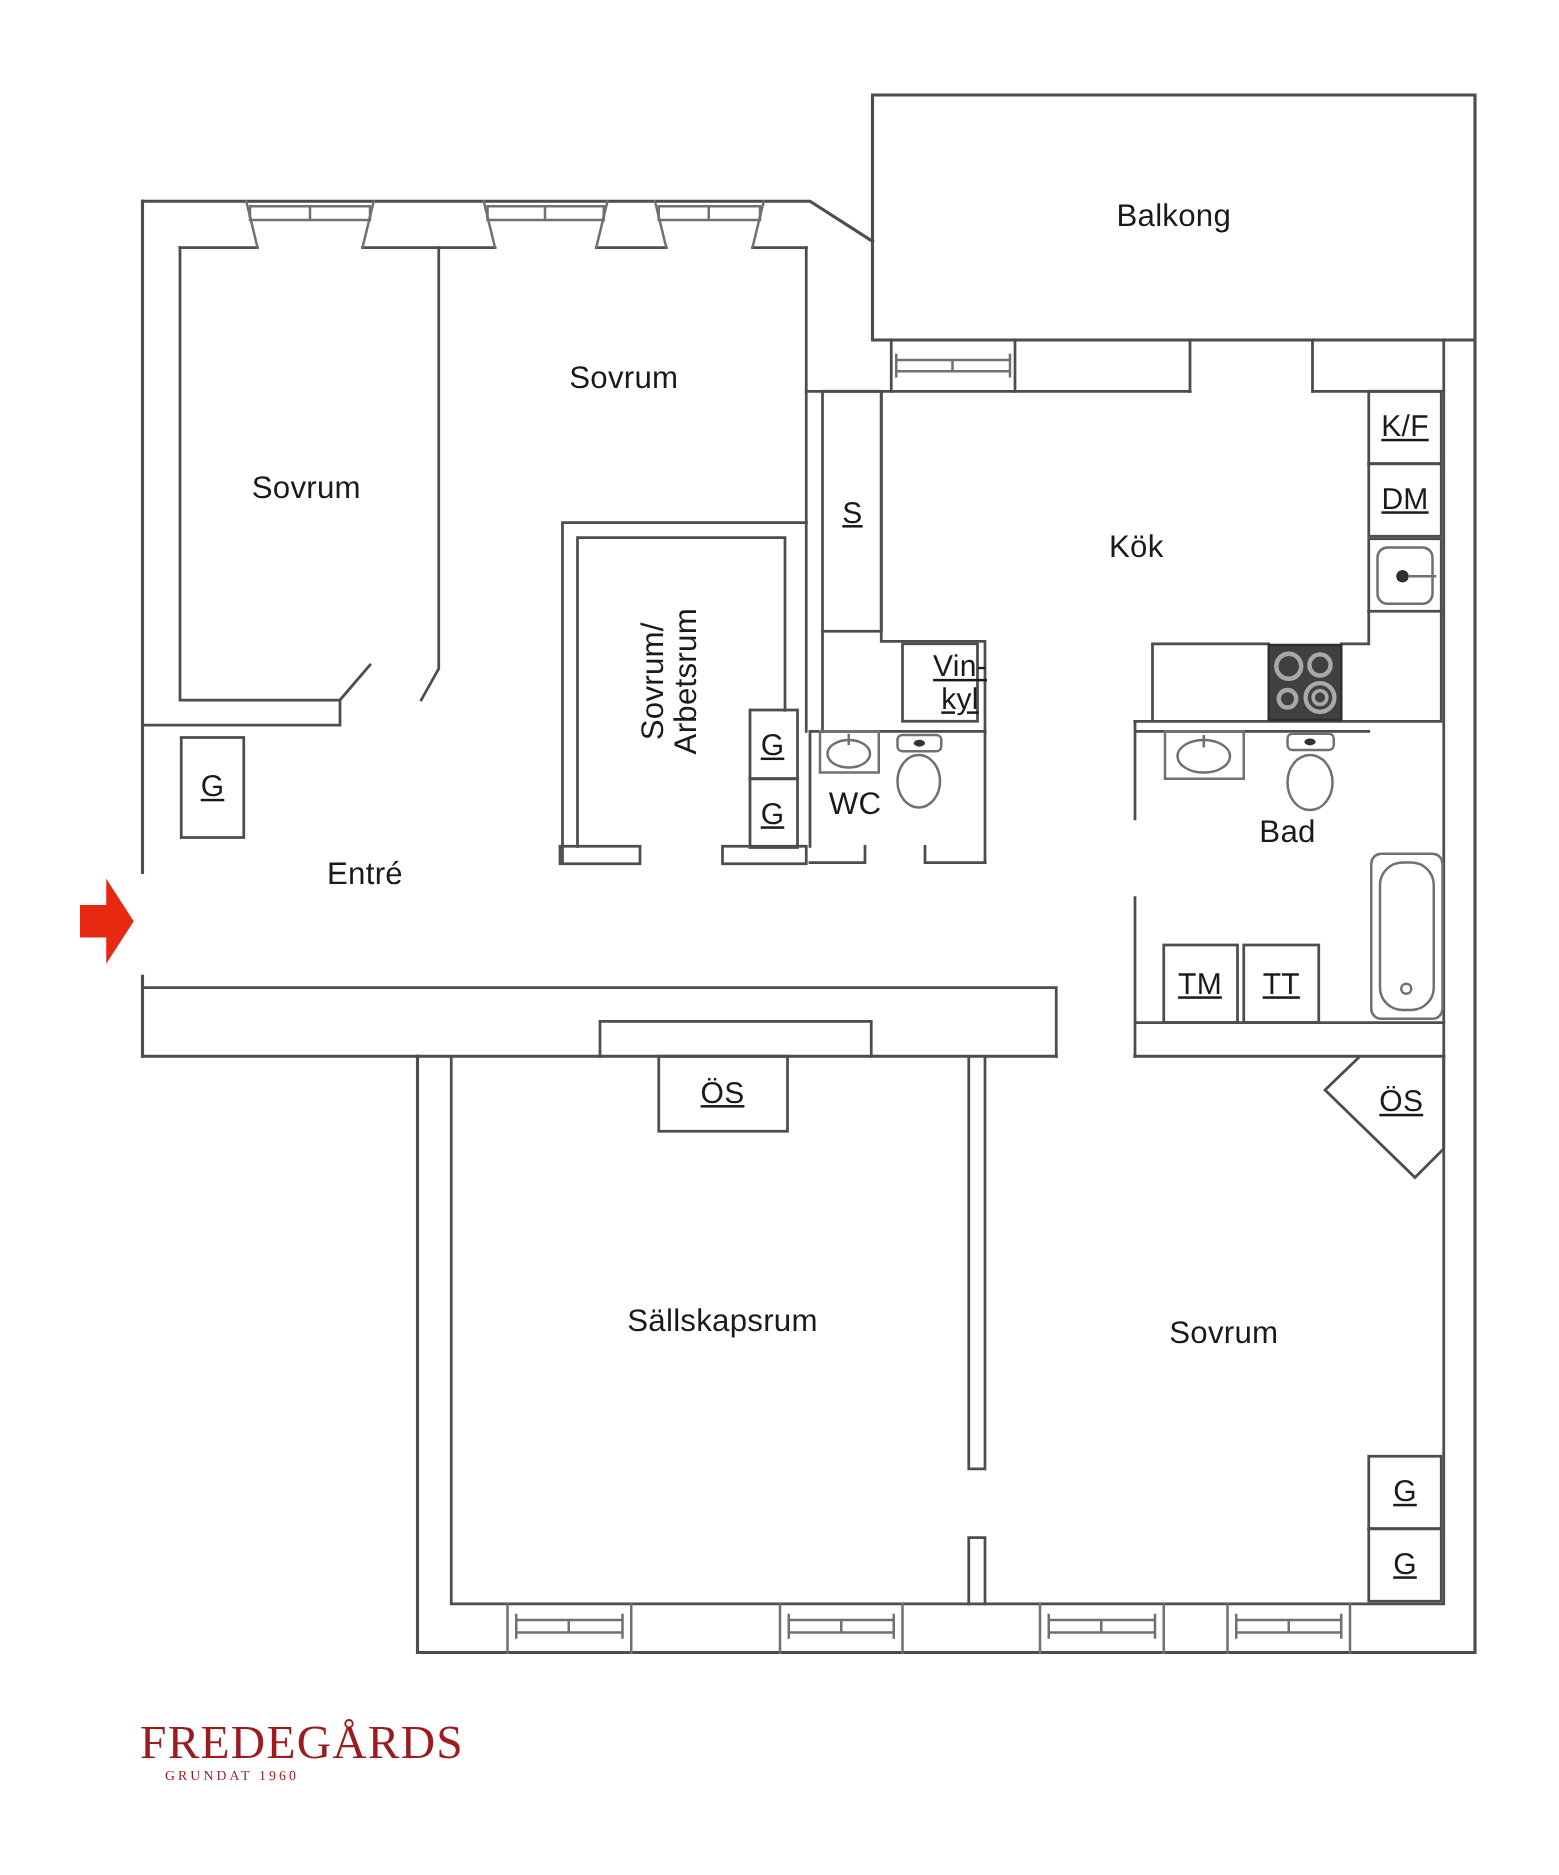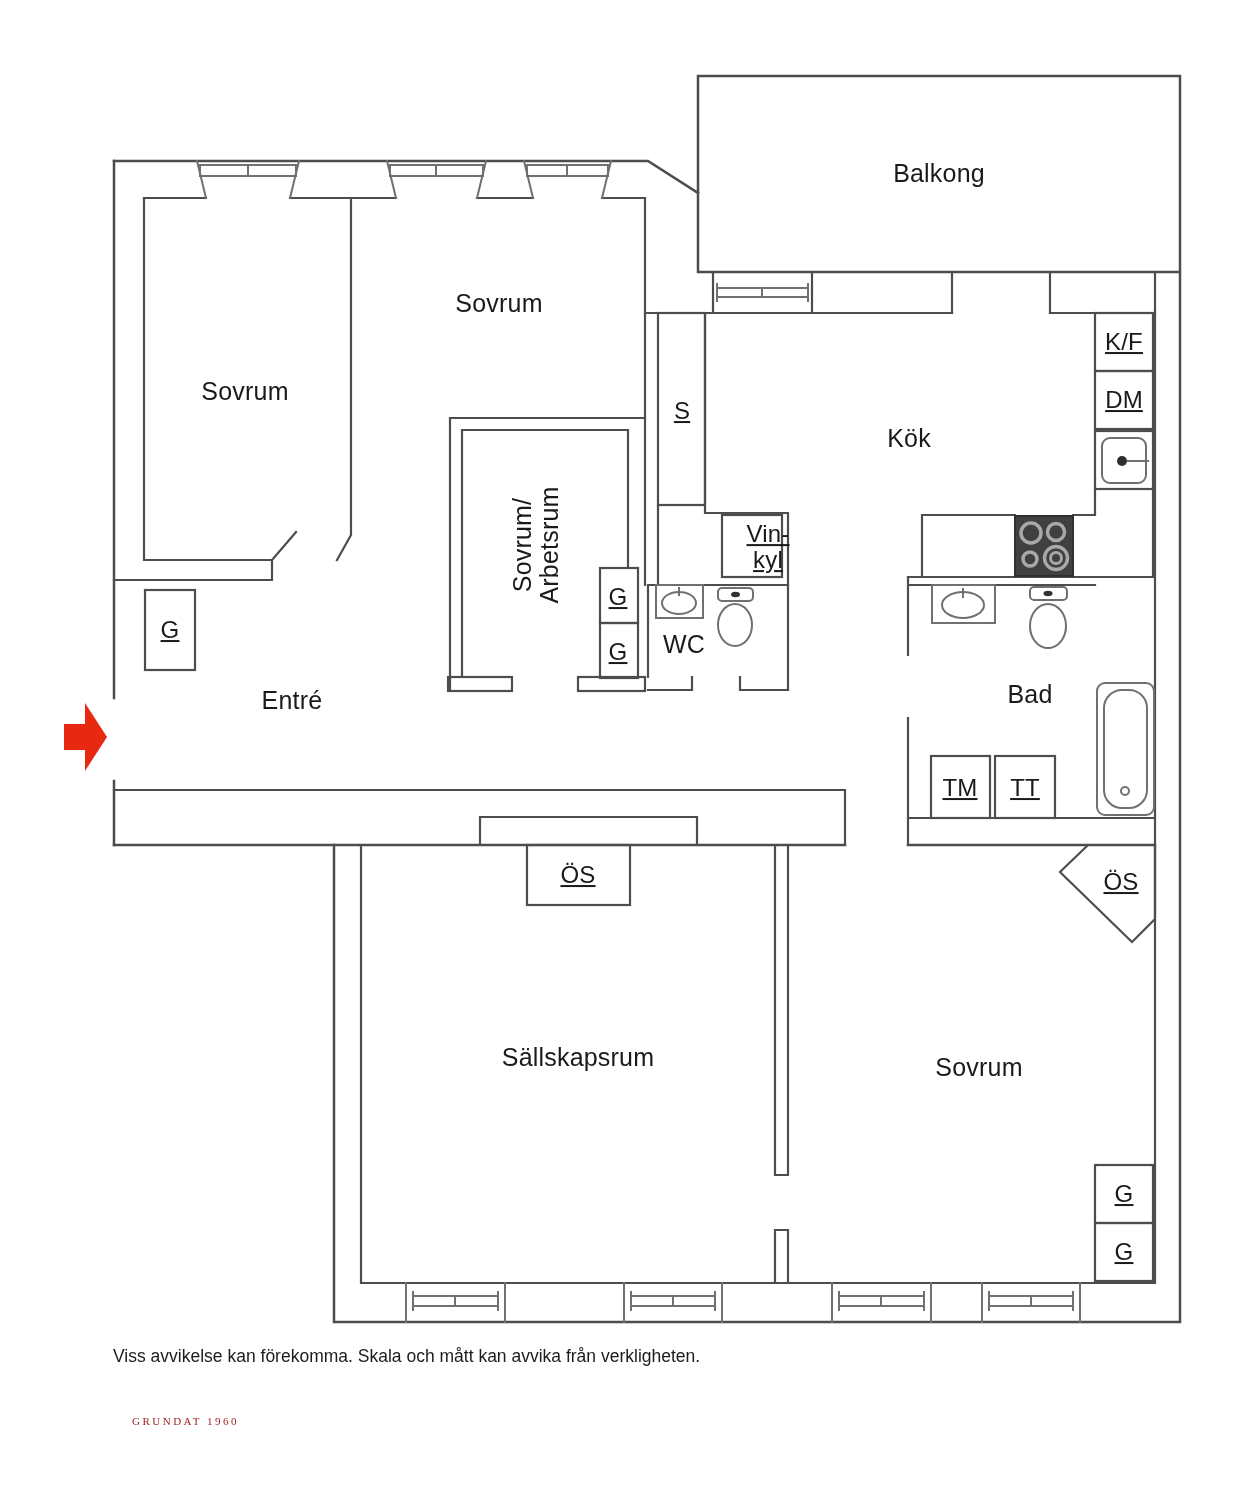--- a/index.html
+++ b/index.html
@@ -216,36 +216,36 @@
   </svg>
 
   <div class="lbl" style="left:939px;top:173px">Balkong</div>
   <div class="lbl" style="left:245px;top:391px">Sovrum</div>
   <div class="lbl" style="left:499px;top:303px">Sovrum</div>
   <div class="lbl rot" style="left:536px;top:545px">Sovrum/
 Arbetsrum</div>
   <div class="lbl" style="left:909px;top:438px">Kök</div>
   <div class="lbl" style="left:292px;top:700px">Entré</div>
   <div class="lbl" style="left:684px;top:644px">WC</div>
-  <div class="lbl" style="left:1030px;top:694px">Bad</div>
+  <div class="lbl" style="left:1030px;top:666px">Bad</div>
   <div class="lbl" style="left:578px;top:1057px">Sällskapsrum</div>
   <div class="lbl" style="left:979px;top:1067px">Sovrum</div>
 
   <div class="lbl small" style="left:682px;top:411px">S</div>
   <div class="lbl small" style="left:170px;top:630px">G</div>
   <div class="lbl small" style="left:618px;top:597px">G</div>
   <div class="lbl small" style="left:618px;top:652px">G</div>
   <div class="lbl small" style="left:1124px;top:1194px">G</div>
   <div class="lbl small" style="left:1124px;top:1252px">G</div>
 
   <div class="lbl small" style="left:1124px;top:342px">K/F</div>
   <div class="lbl small" style="left:1124px;top:400px">DM</div>
   <div class="lbl small" style="left:768px;top:547px">Vin-
 kyl</div>
   <div class="lbl small" style="left:960px;top:788px">TM</div>
   <div class="lbl small" style="left:1025px;top:788px">TT</div>
   <div class="lbl small" style="left:578px;top:875px">ÖS</div>
   <div class="lbl small" style="left:1121px;top:882px">ÖS</div>
 
-  <div class="footer-note">Viss avvikelse kan förekomma. Skala och mått kan avvika från verkligheten.</div>
+  <div class="logo">FREDEGÅRDS</div>
   <div class="logo-sub">GRUNDAT 1960</div>
 
 </div>
 
 </body></html>

